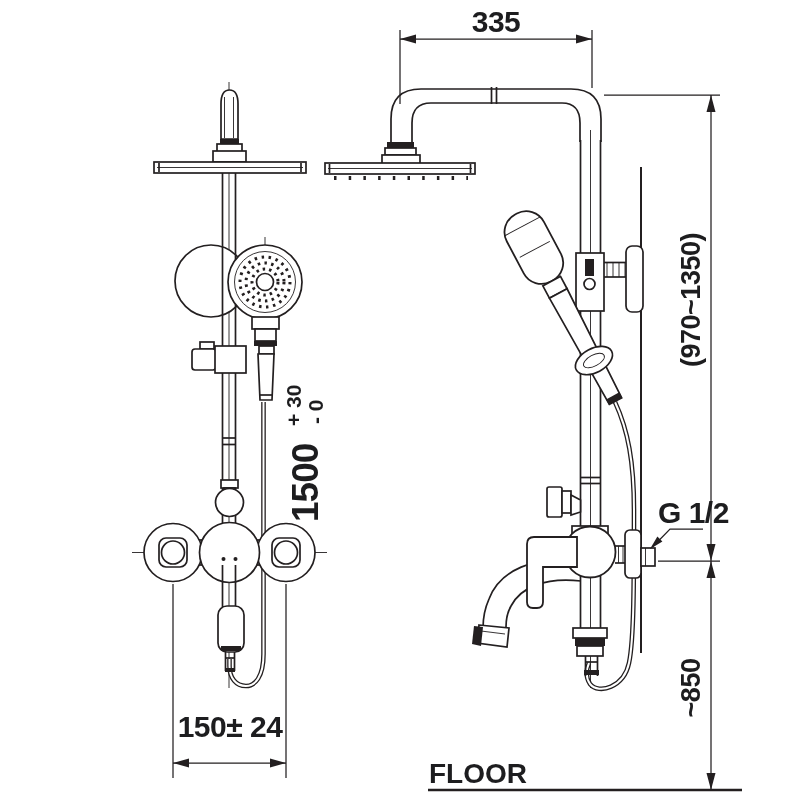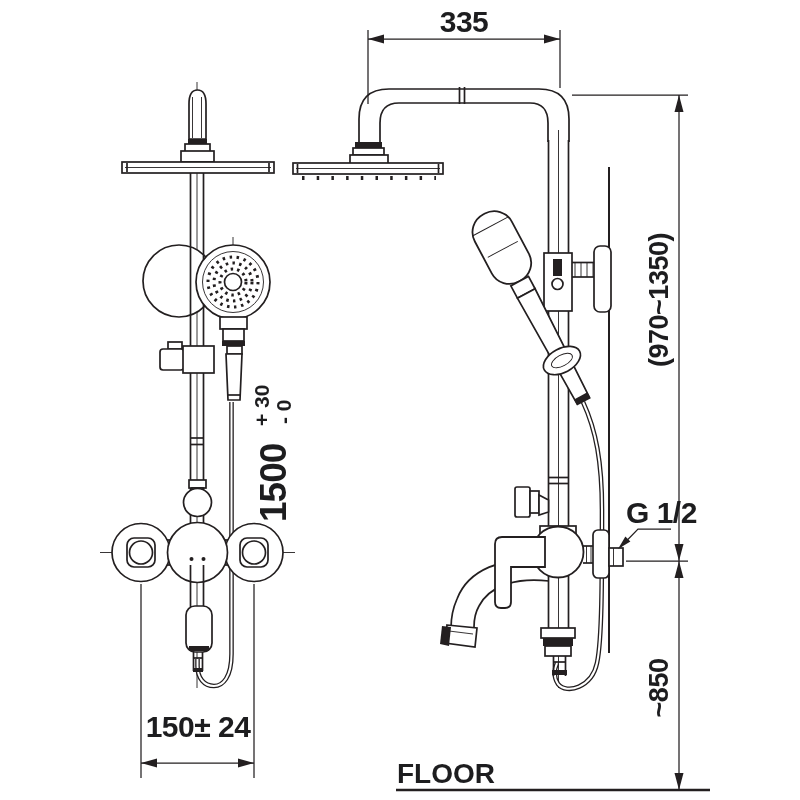--- a/index.html
+++ b/index.html
@@ -1,17 +1,17 @@
 <!DOCTYPE html>
 <html><head>
 <meta charset="utf-8">
 <style>
   html,body{margin:0;padding:0;background:#fff;}
   .canvas{position:relative;width:736px;height:800px;background:#ffffff;overflow:hidden;
-          font-family:"Liberation Sans","DejaVu Sans",sans-serif;}
+          font-family:"Liberation Sans","DejaVu Sans",sans-serif;padding-left:32px;}
   svg{display:block;}
   
   .ol   {fill:#ffffff;stroke:#231f20;stroke-width:1.7;}
   .ol18 {fill:#ffffff;stroke:#231f20;stroke-width:1.8;}
   .ln   {fill:none;stroke:#231f20;stroke-width:1.7;}
   .thin {fill:none;stroke:#231f20;stroke-width:0.9;}
   .dim  {fill:none;stroke:#231f20;stroke-width:1.25;}
   .arr  {fill:#231f20;stroke:none;}
   .fillb{fill:#231f20;stroke:none;}
   .hose-o{fill:none;stroke:#231f20;stroke-width:4.6;}

